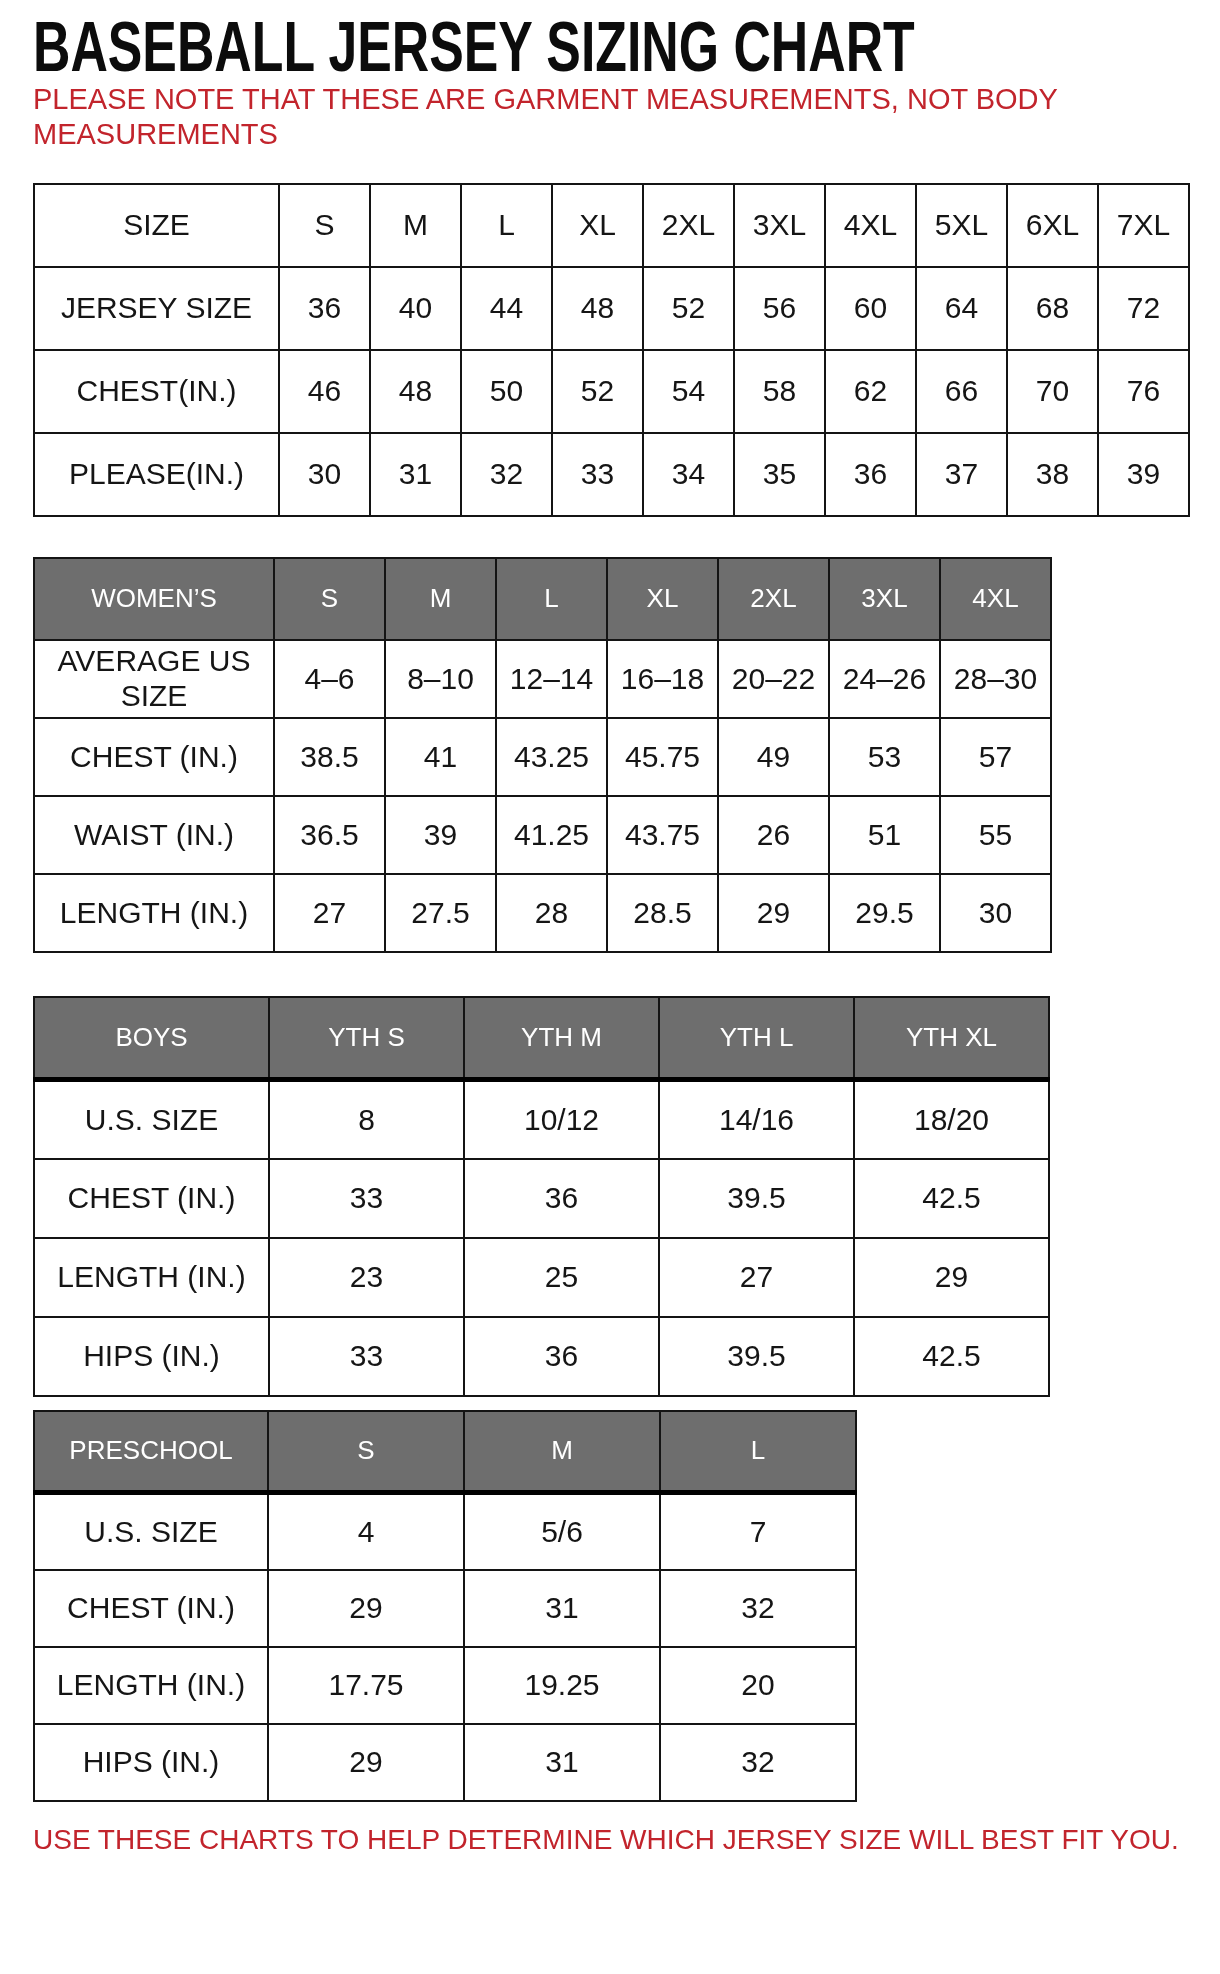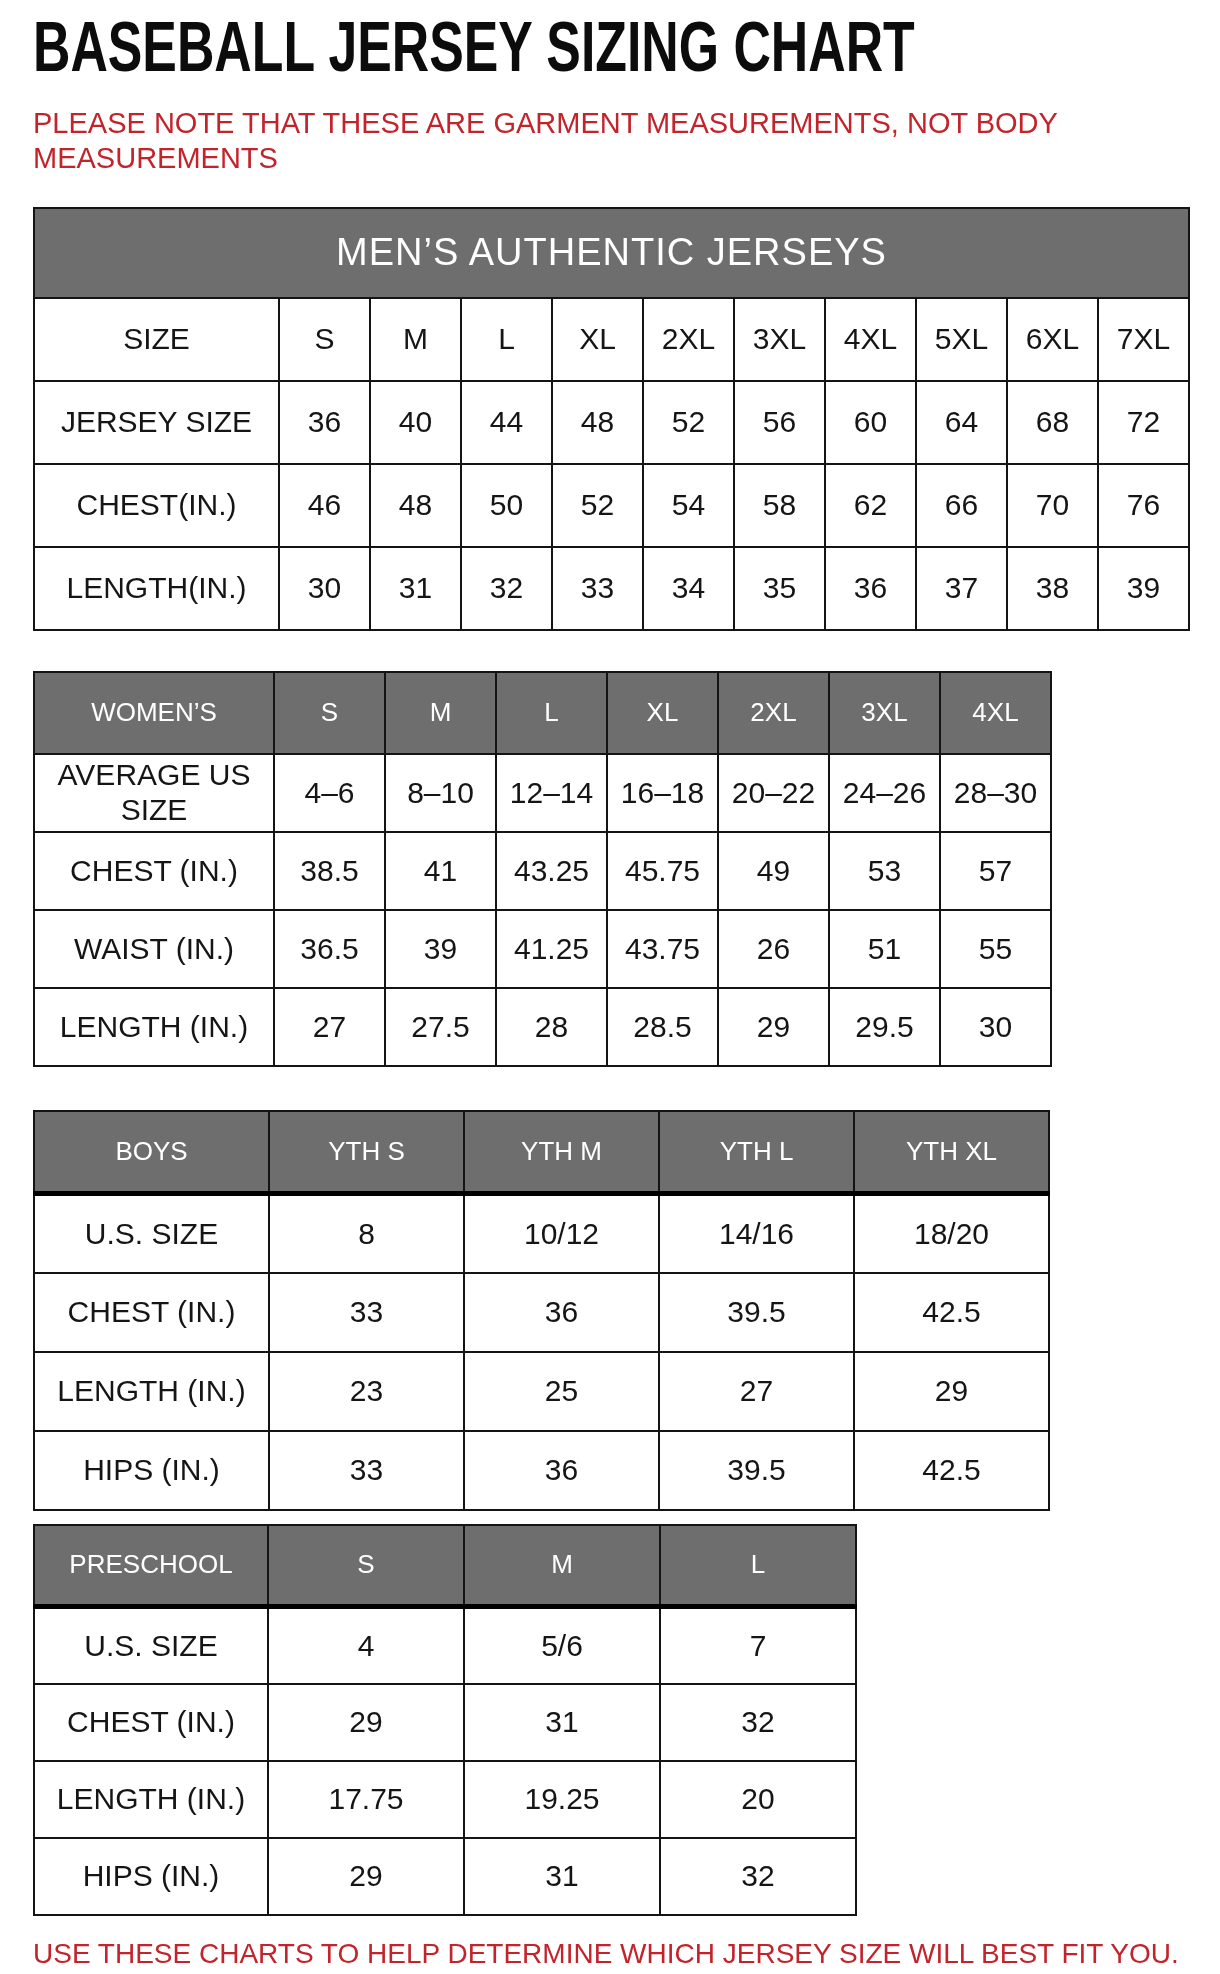--- a/index.html
+++ b/index.html
@@ -22,21 +22,21 @@
     font-size: 70px;
     font-weight: bold;
     line-height: 1.0;
     white-space: nowrap;
     letter-spacing: 0;
     color: #0c0c0c;
     transform: scaleX(0.74);
     transform-origin: left top;
   }
   .note {
-    margin-top: 24px;
+    margin-top: 0;
     width: 1150px;
     color: var(--red);
     font-size: 29px;
     line-height: 1.22;
   }
 
   table.tbl {
     border-collapse: collapse;
     table-layout: fixed;
   }
@@ -110,23 +110,20 @@
         <col>
         <col>
         <col>
         <col>
         <col>
         <col>
         <col>
         <col>
     </colgroup>
     <tbody>
-        <tr class="banner-row">
-          <th colspan="11" class="banner">MEN’S AUTHENTIC JERSEYS</th>
-        </tr>
         <tr>
           <th>SIZE</th>
           <td>S</td>
           <td>M</td>
           <td>L</td>
           <td>XL</td>
           <td>2XL</td>
           <td>3XL</td>
           <td>4XL</td>
           <td>5XL</td>
@@ -153,21 +150,21 @@
           <td>50</td>
           <td>52</td>
           <td>54</td>
           <td>58</td>
           <td>62</td>
           <td>66</td>
           <td>70</td>
           <td>76</td>
         </tr>
         <tr>
-          <th>LENGTH(IN.)</th>
+          <th>PLEASE(IN.)</th>
           <td>30</td>
           <td>31</td>
           <td>32</td>
           <td>33</td>
           <td>34</td>
           <td>35</td>
           <td>36</td>
           <td>37</td>
           <td>38</td>
           <td>39</td>

